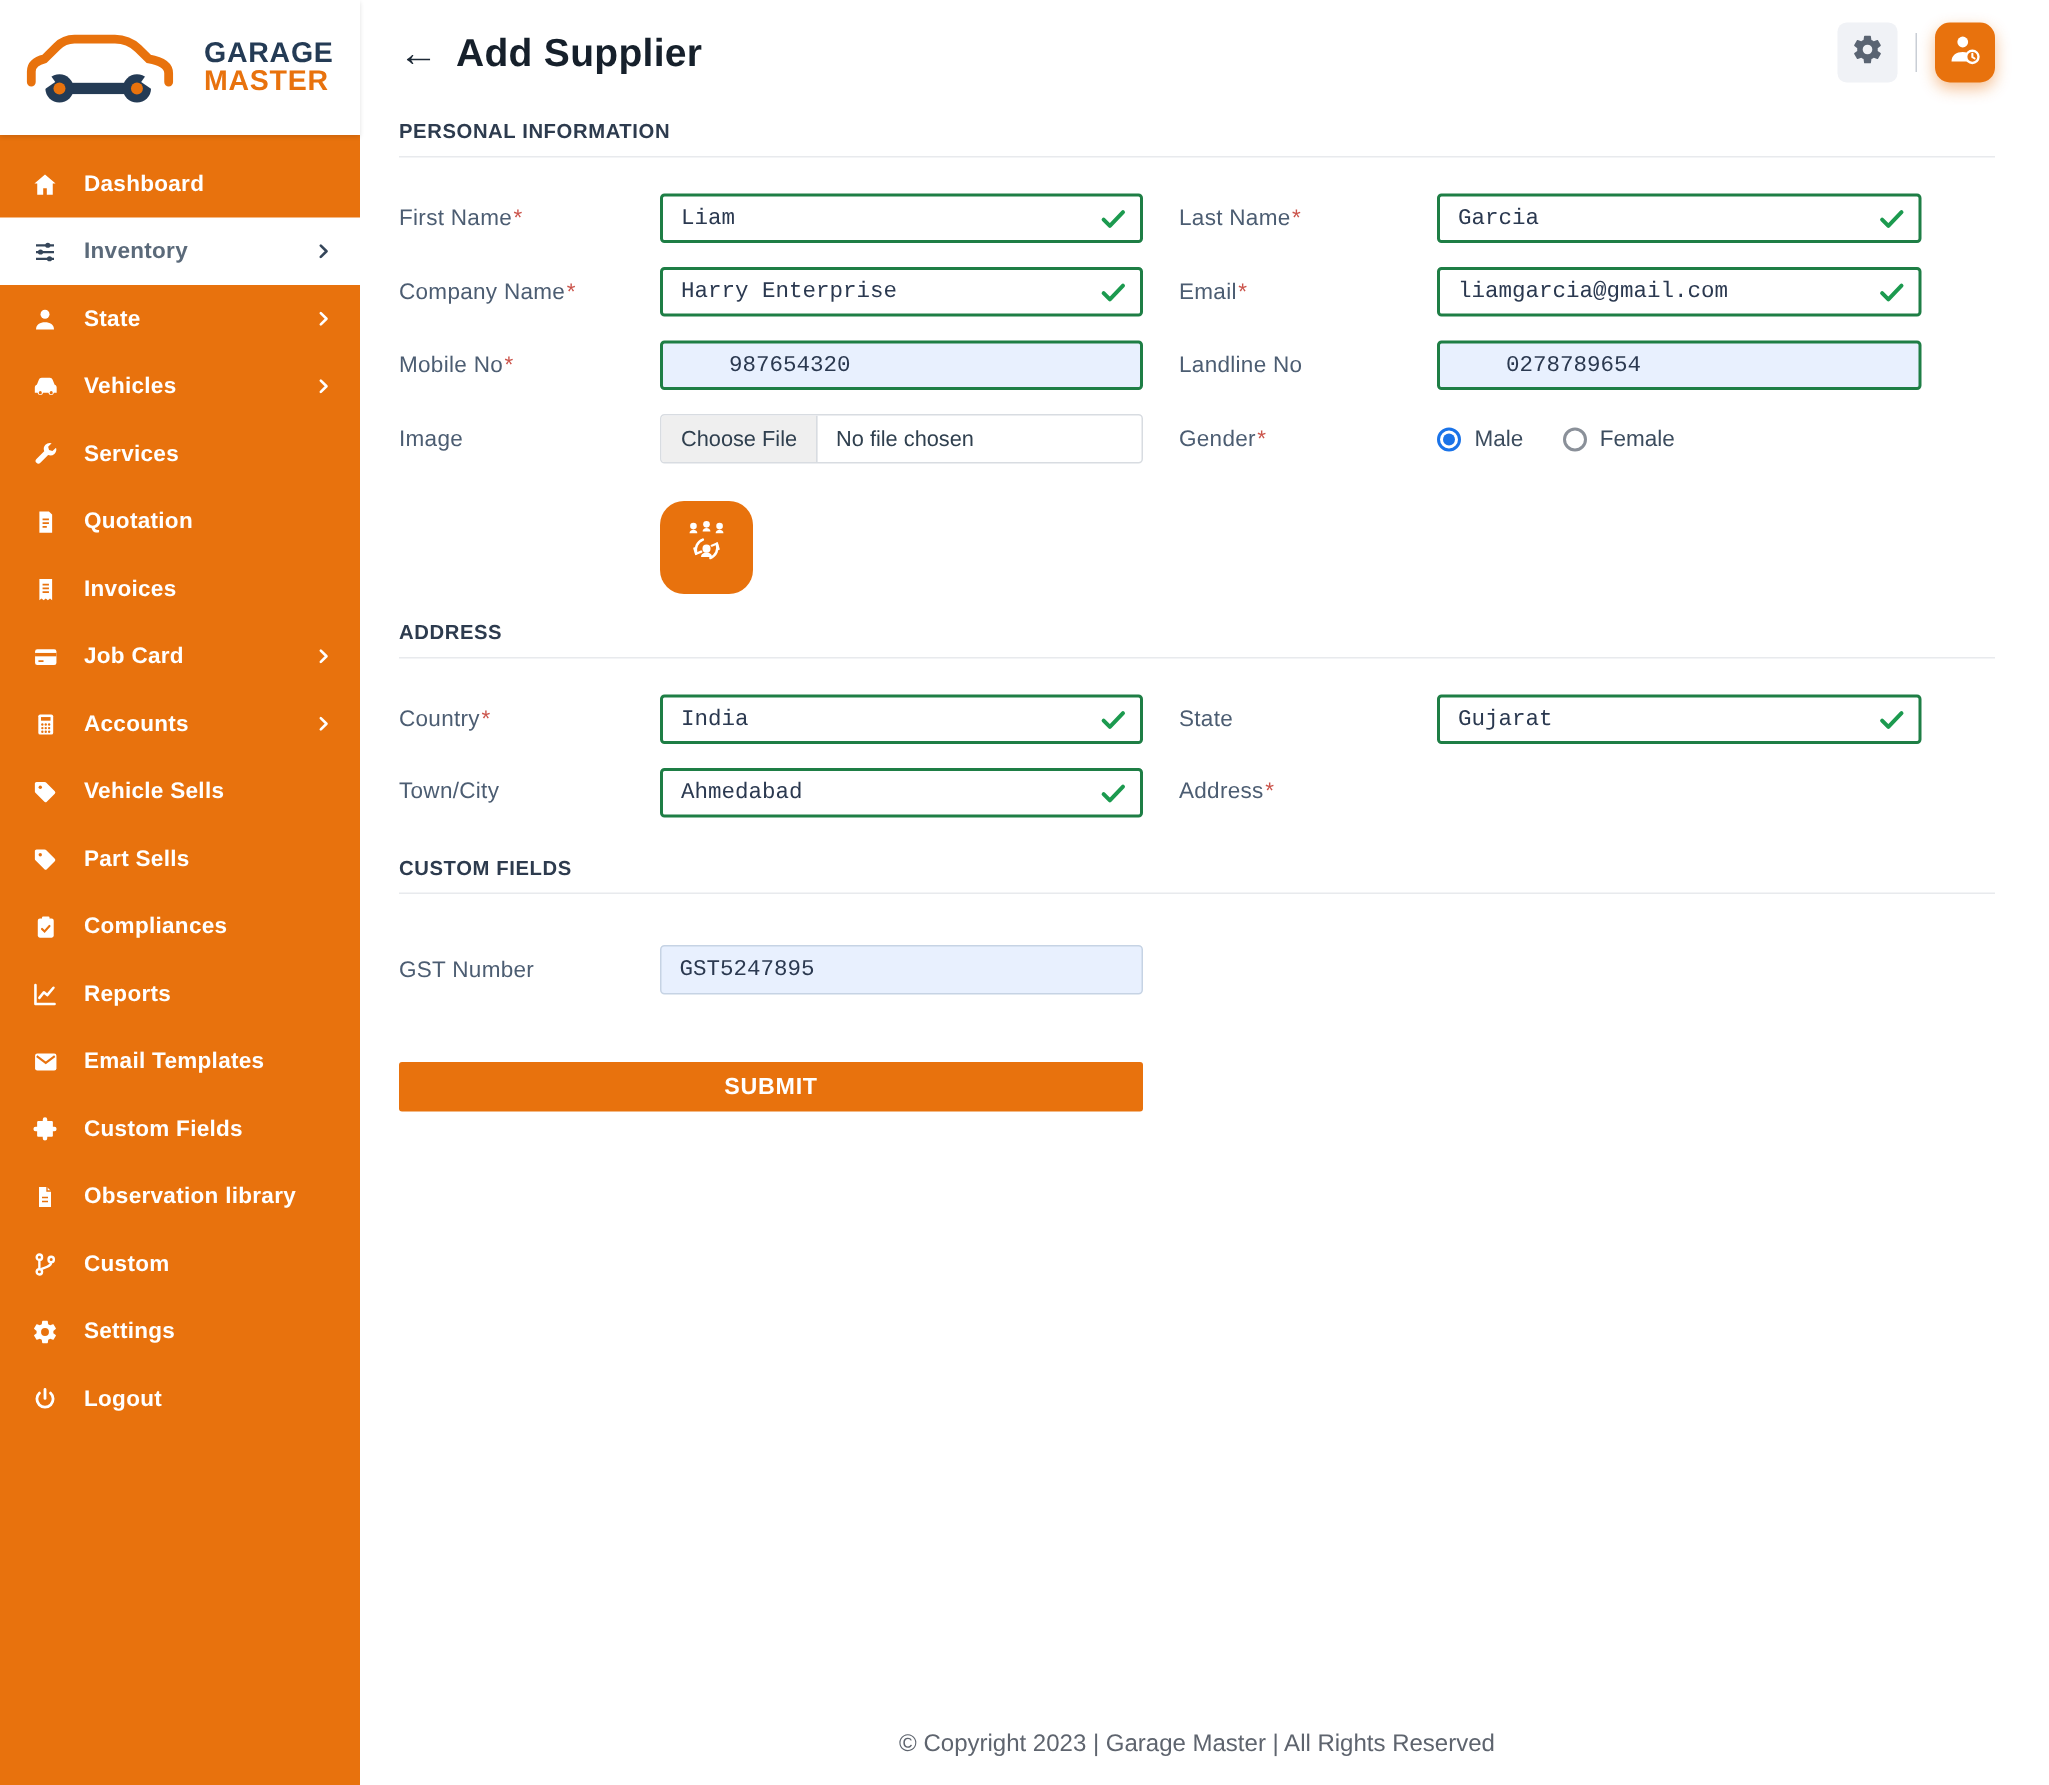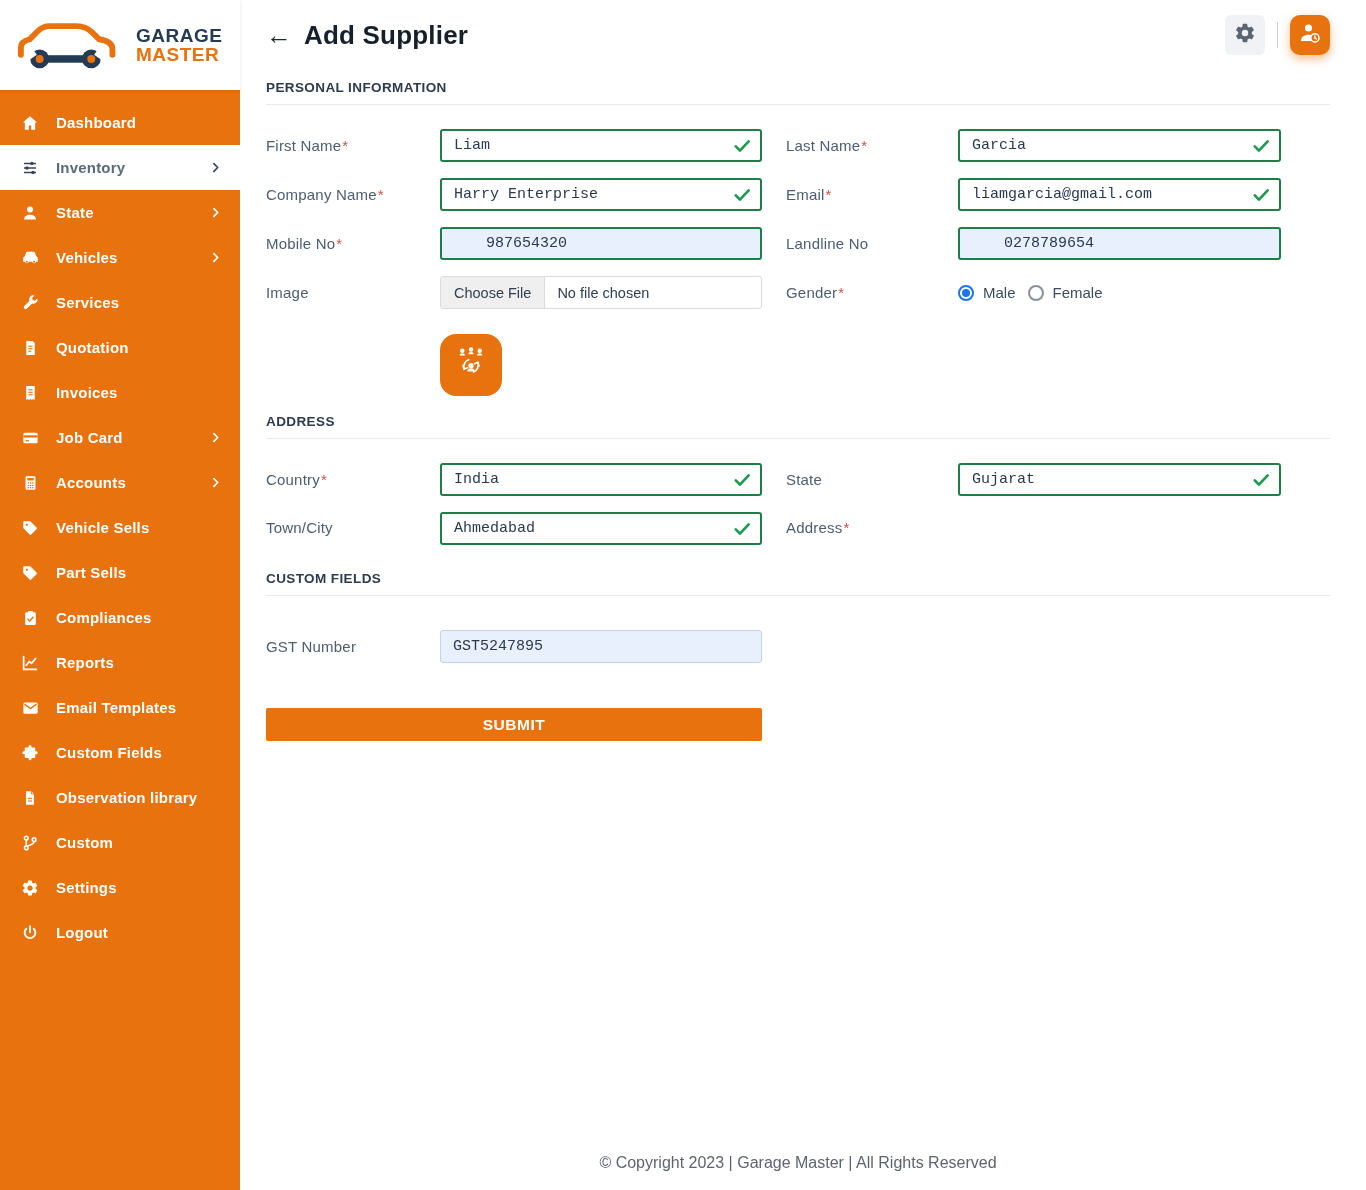--- a/index.html
+++ b/index.html
@@ -59,21 +59,21 @@
 
   
   .file-box { display:flex; height:33px; border:1px solid #d8dce1; border-radius:3px; overflow:hidden; background:#fff; width:322px; }
   .file-btn { background:#efefef; border-right:1px solid #d8dce1; padding:0 13px; display:flex; align-items:center;
               font-size:14.5px; color:#30404f; cursor:pointer; white-space:nowrap; }
   .file-status { display:flex; align-items:center; padding:0 12px; font-size:14.5px; color:#30404f; white-space:nowrap; }
 
   .avatar-tile { width:62px; height:62px; border-radius:16px; background:#E8720D; display:flex; align-items:center; justify-content:center; margin-top:9px; }
 
   
-  .gender-wrap { display:flex; align-items:center; gap:12px; }
+  .gender-wrap { display:flex; align-items:center; gap:26px; }
   .radio-opt { display:flex; align-items:center; gap:9px; font-size:15px; color:#3c4c5e; cursor:pointer; }
   .radio { width:16px; height:16px; border-radius:50%; border:2px solid #8a9099; position:relative; background:#fff; flex:0 0 16px; }
   .radio.checked { border-color:#1a73e8; }
   .radio.checked::after { content:""; position:absolute; left:2px; top:2px; width:8px; height:8px; border-radius:50%; background:#1a73e8; }
 
   
   .textarea { width:100%; height:54px; border:2px solid #1E7E45; border-radius:3px; padding:6px 36px 6px 12px;
               font-size:15px; color:#2b3950; position:relative; background:#fff; overflow:hidden; }
   .misspell { text-decoration:underline; text-decoration-style:wavy; text-decoration-color:#e2443b; text-decoration-thickness:1px; }
   .resize-handle { position:absolute; right:2px; bottom:2px; width:10px; height:10px;

